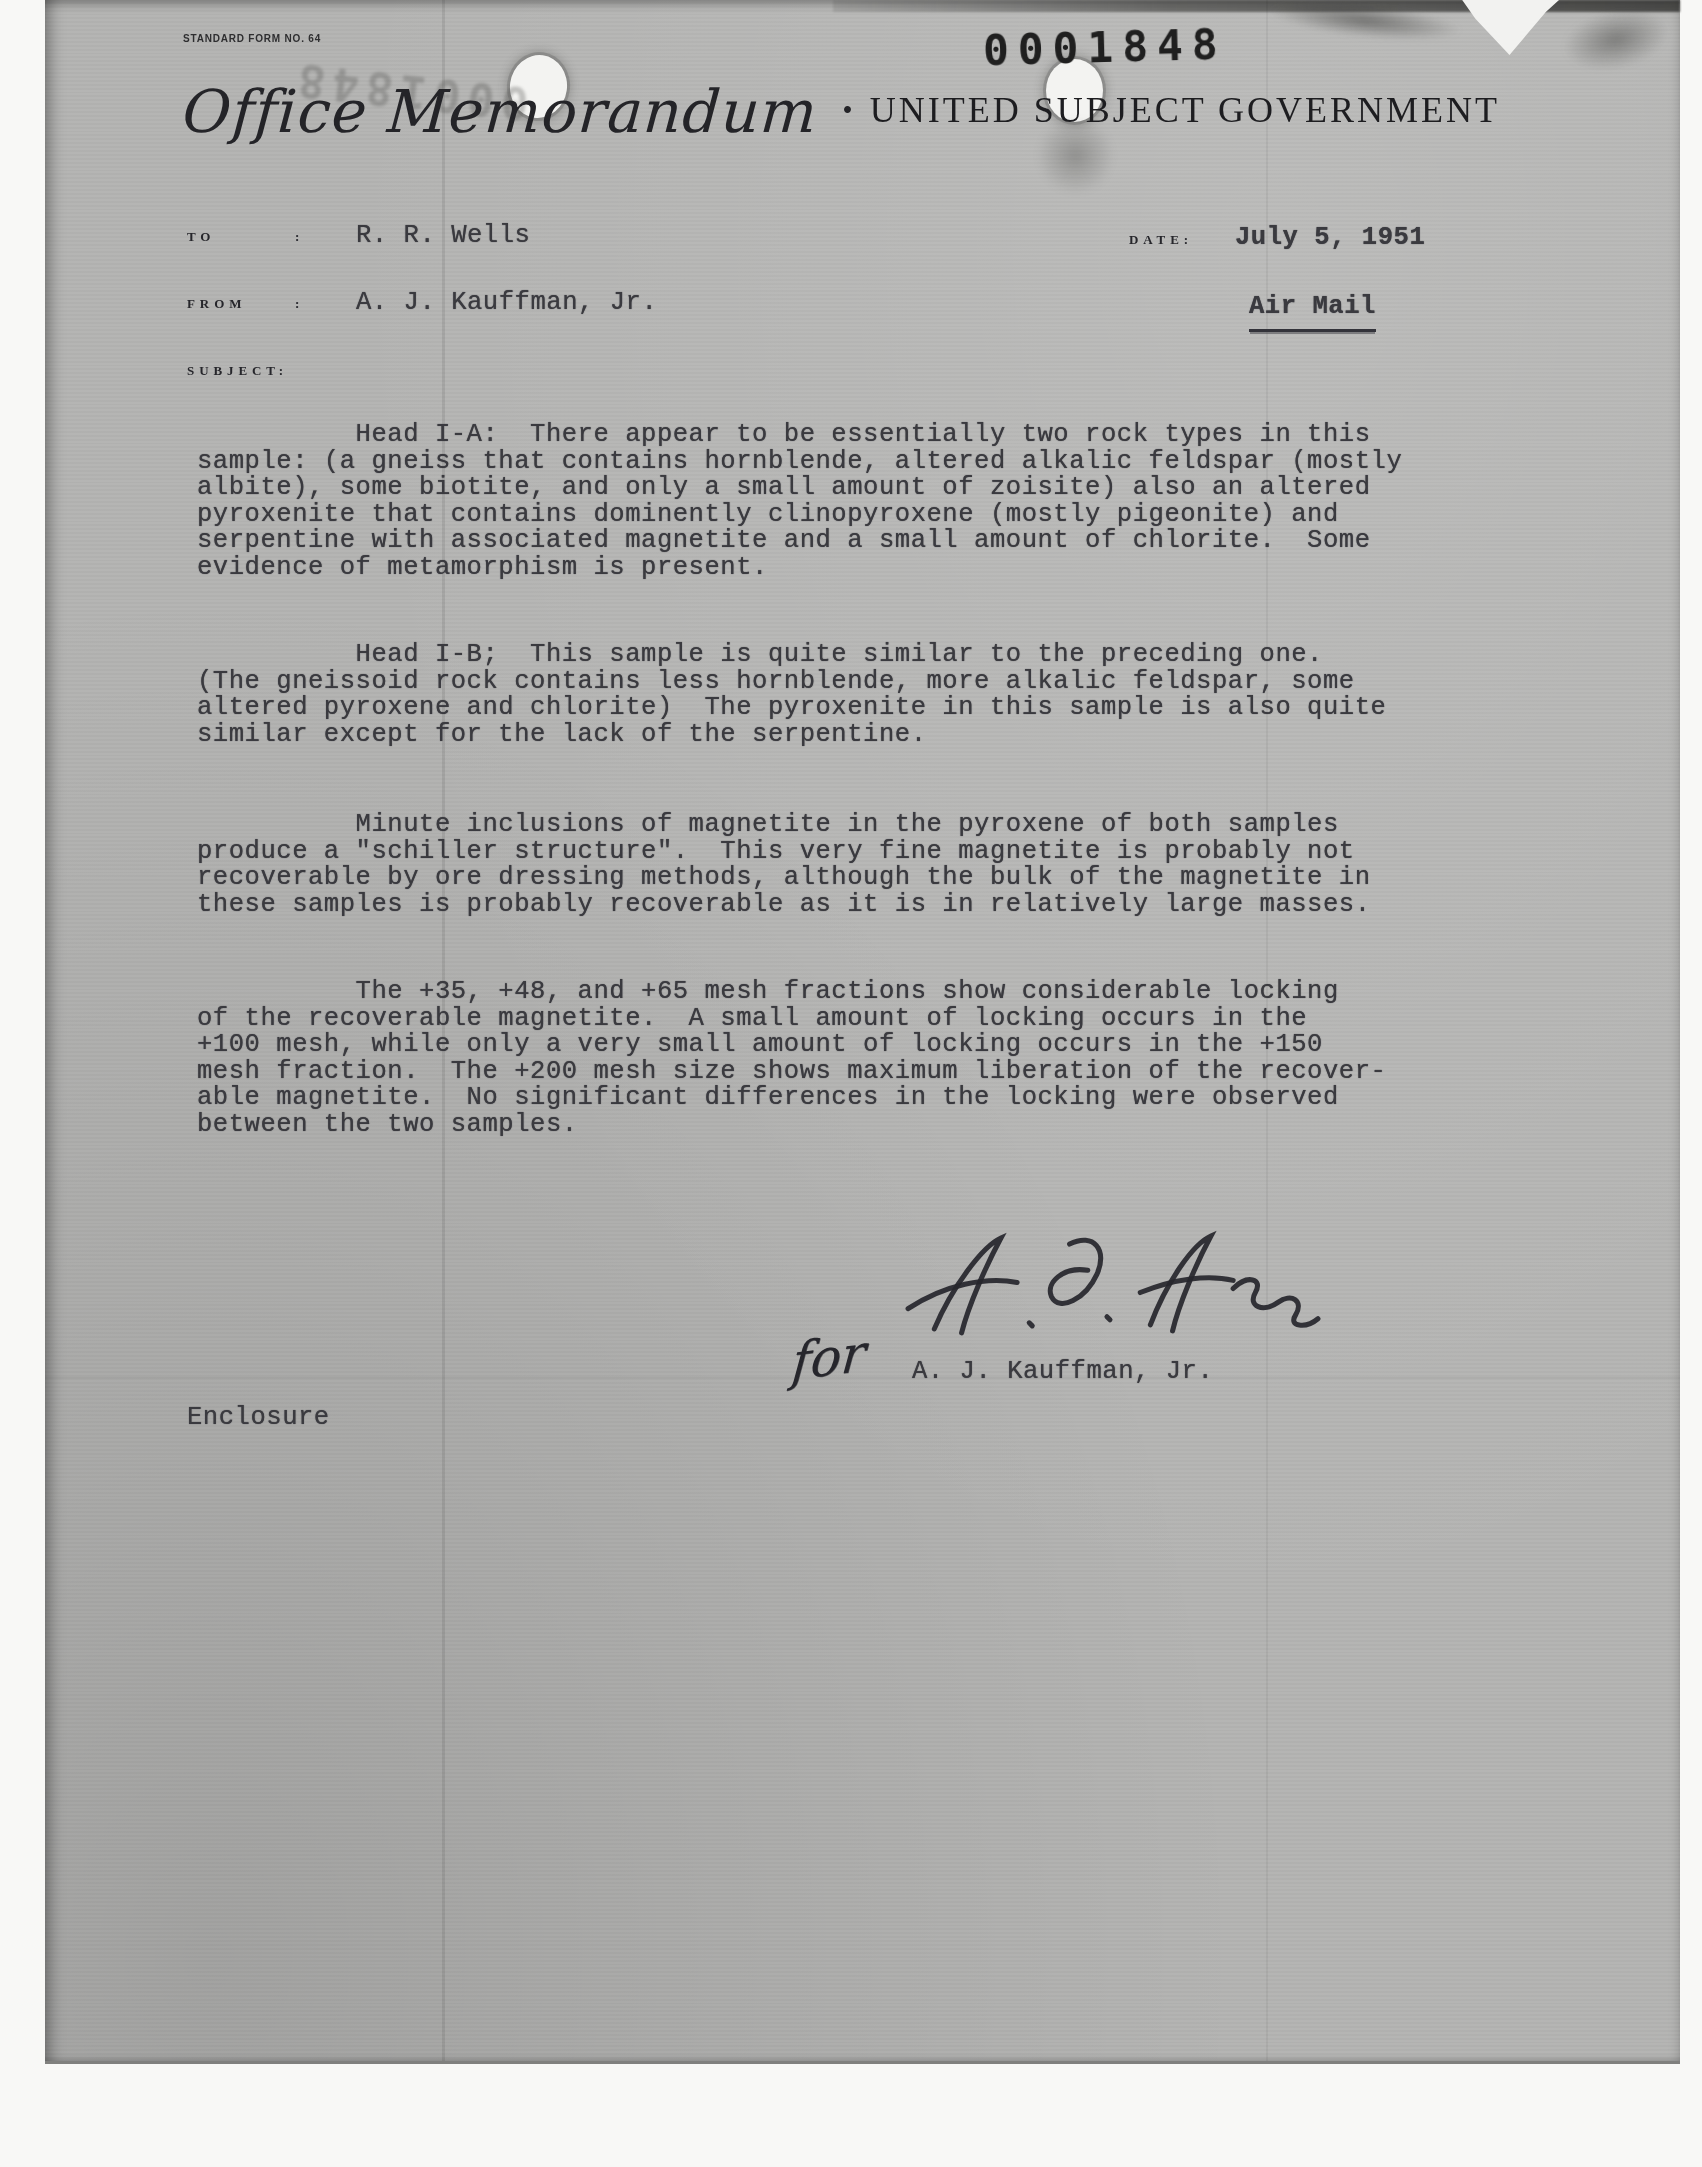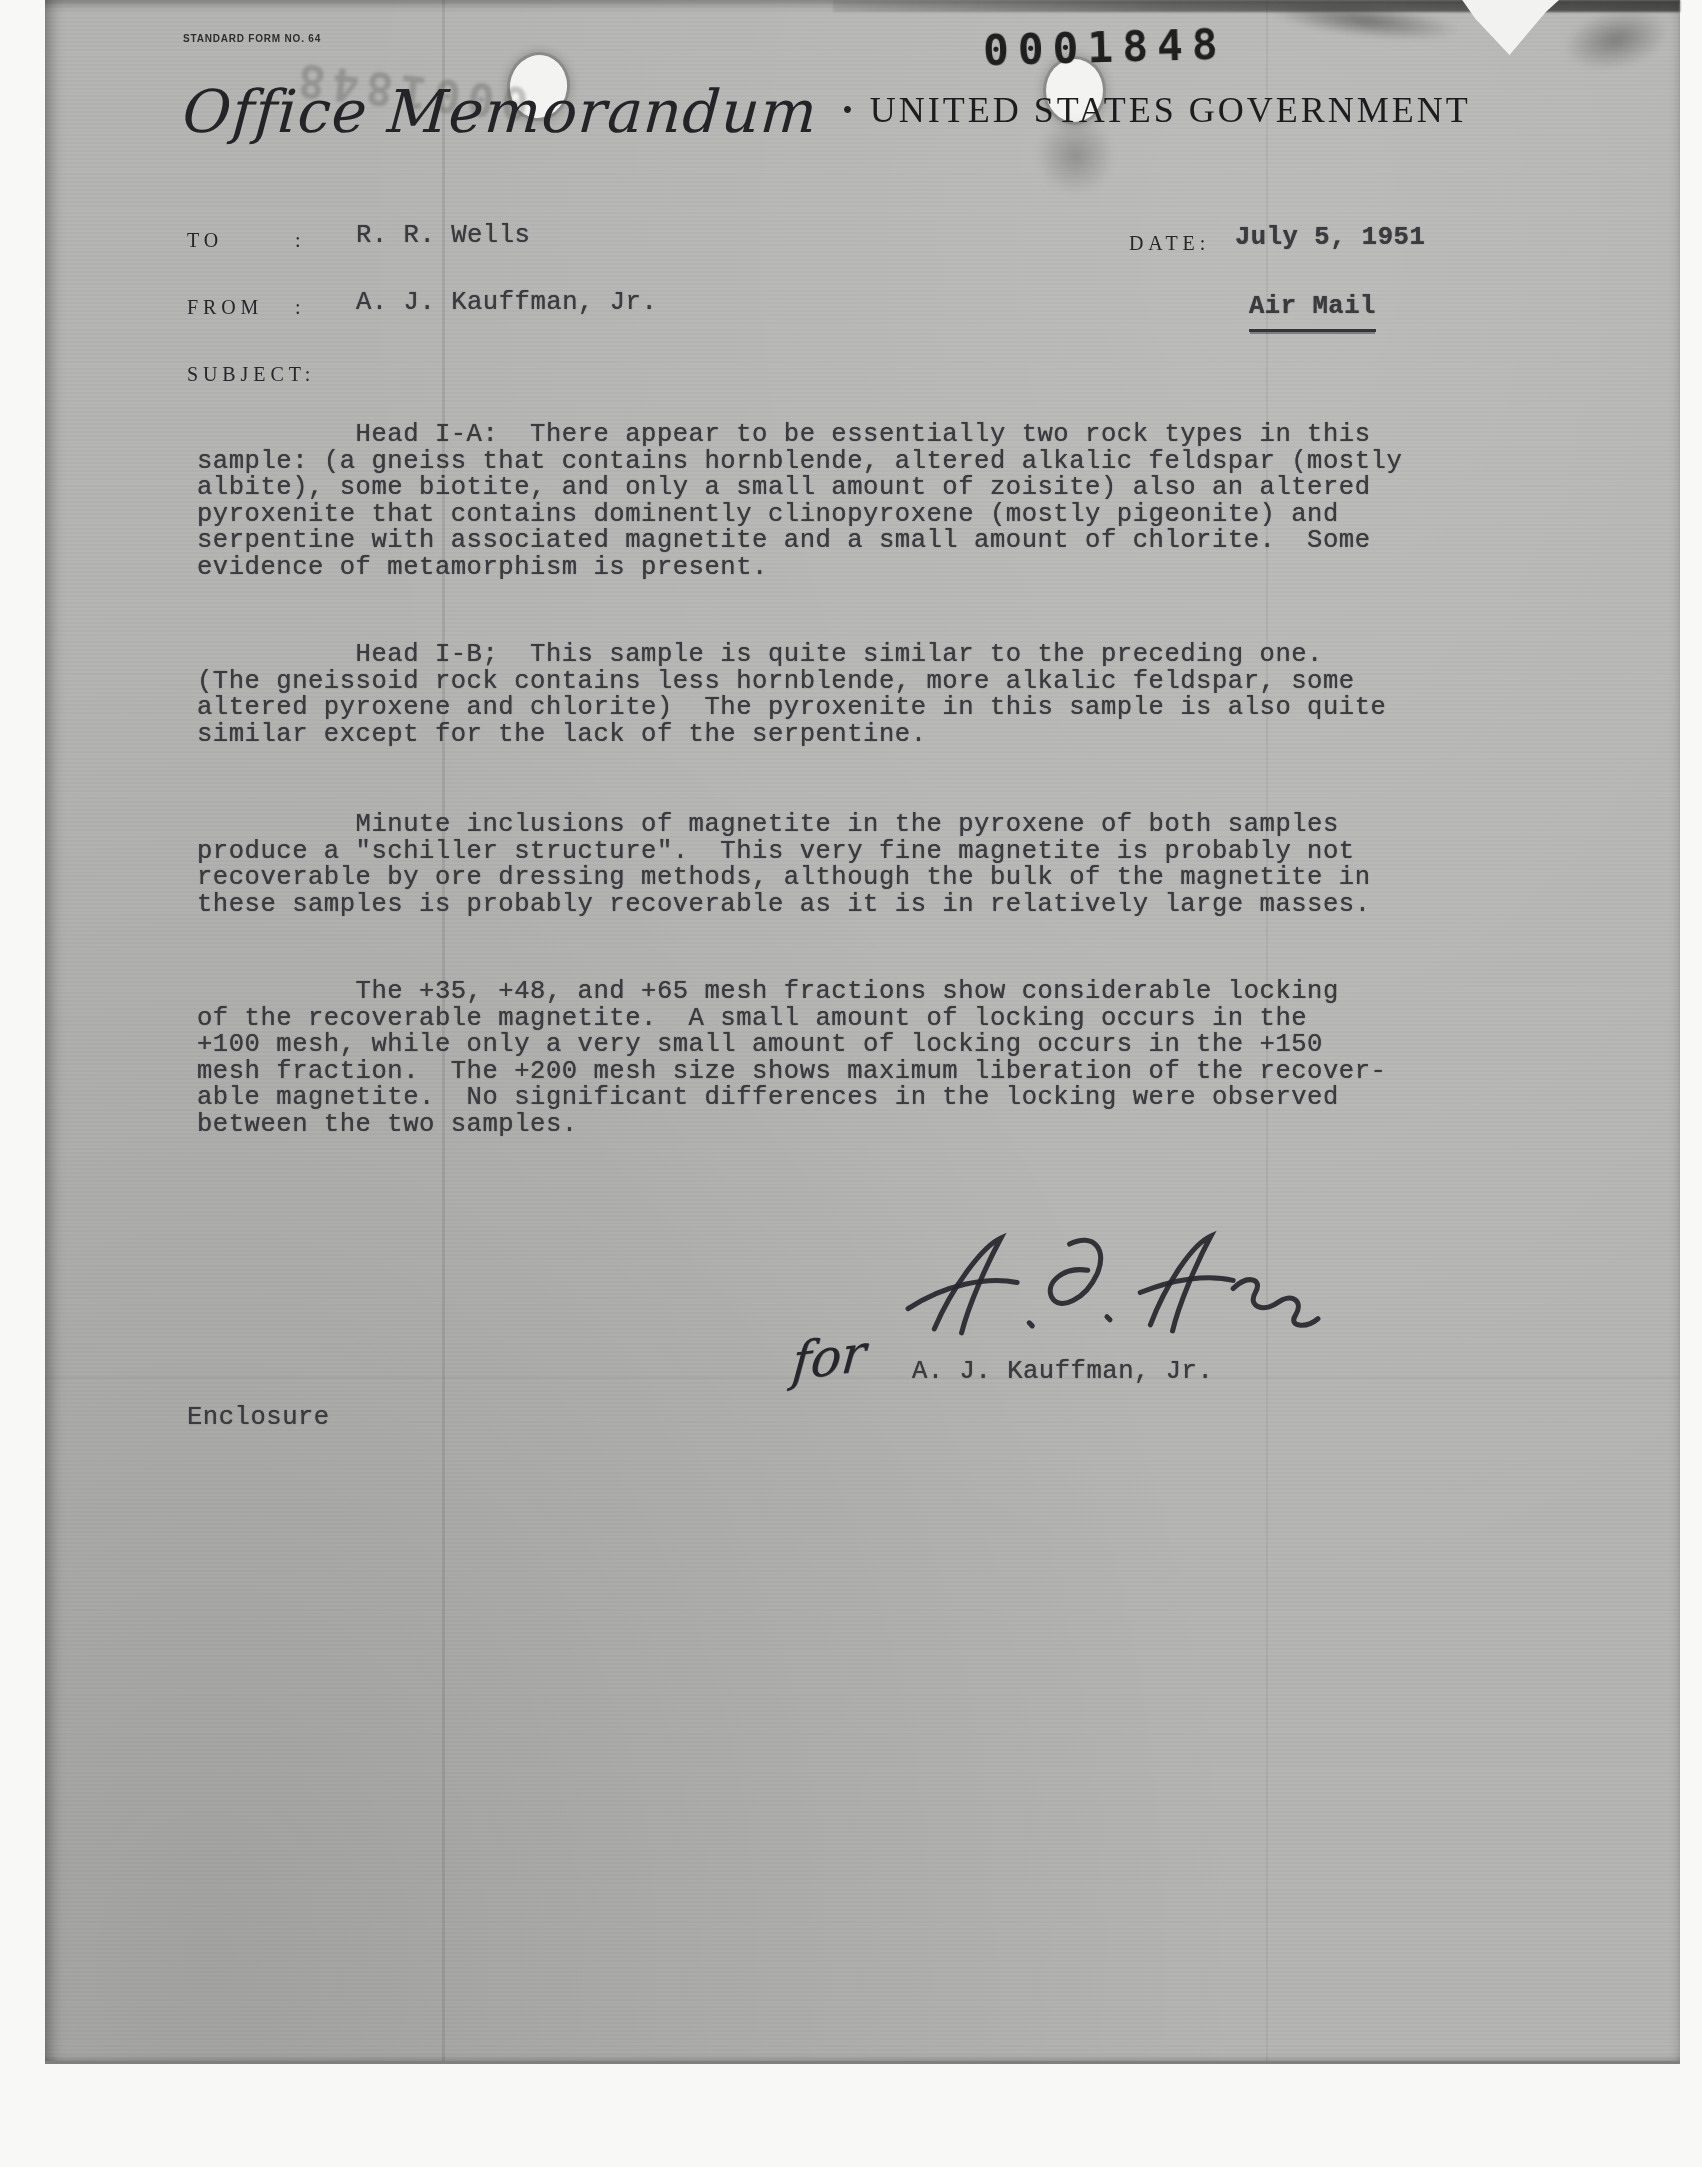--- a/index.html
+++ b/index.html
@@ -50,22 +50,22 @@
     font-size:43px;font-weight:bold;letter-spacing:8.9px;color:#1f1f1f;filter:blur(0.4px);
     transform:rotate(-1.5deg);}
   .masthead{position:absolute;left:138px;top:77px;width:1438px;white-space:nowrap;}
   .title{font-family:"DejaVu Serif",serif;font-style:italic;font-size:59px;color:#242428;
     letter-spacing:1px;display:inline-block;transform:skewX(-4deg);}
   .bullet{font-size:25.6px;color:#242428;display:inline-block;vertical-align:13.8px;margin:0 17.7px 0 25.6px;}
   .org{font-family:"Liberation Serif",serif;font-size:36px;letter-spacing:3px;color:#1d1d20;
     display:inline-block;vertical-align:9.9px;}
 
   
-  .label{position:absolute;font-family:"Liberation Serif",serif;font-size:20px;
-    letter-spacing:4.9px;color:#26262b;}
+  .label{position:absolute;font-family:"Liberation Serif",serif;font-size:13px;
+    letter-spacing:4.9px;color:#26262b;font-weight:bold;}
   .typed{font-family:"Liberation Mono",monospace;font-size:25.6px;color:#3a3a3f;
     text-shadow:0 0 1px rgba(45,45,50,0.85);letter-spacing:0.5px;}
   .pos{position:absolute;}
   .airmail{font-weight:bold;border-bottom:3px solid #33333a;padding-bottom:8px;
     box-shadow:0 3px 0 -1px rgba(51,51,58,0.45);}
   .para{position:absolute;left:152px;width:1281px;white-space:pre;line-height:26.6px;}
   .sig-wrap{position:absolute;left:855px;top:1223px;width:424px;height:133px;}
   .sig-wrap svg{width:100%;height:100%;}
   .sig-stroke{stroke:#26262c;stroke-width:5;fill:none;stroke-linecap:round;opacity:0.92;}
   .visually-hidden{position:absolute;width:1px;height:1px;overflow:hidden;clip-path:inset(50%);}
@@ -90,21 +90,21 @@
     <div class="seam-h"></div>
     <div class="hole h1"></div>
     <div class="hole h2"></div>
     <div class="blotch"></div>
 
     <div class="form-no">STANDARD FORM NO. 64</div>
     <div class="ghost-stamp">0001848</div>
     <div class="stamp">0001848</div>
 
     <div class="masthead">
-      <span class="title">Office Memorandum</span><span class="bullet">•</span><span class="org">UNITED STATES GOVERNMENT</span>
+      <span class="title">Office Memorandum</span><span class="bullet">•</span><span class="org">UNITED SUBJECT GOVERNMENT</span>
     </div>
 
     <div class="label pos" style="left:142px;top:229px;">TO</div>
     <div class="label pos" style="left:250px;top:229px;">:</div>
     <div class="typed pos" style="left:311px;top:221px;">R. R. Wells</div>
     <div class="label pos" style="left:1084px;top:232px;">DATE:</div>
     <div class="typed pos" style="left:1190px;top:223px;font-weight:bold;">July 5, 1951</div>
 
     <div class="label pos" style="left:142px;top:296px;">FROM</div>
     <div class="label pos" style="left:250px;top:296px;">:</div>

